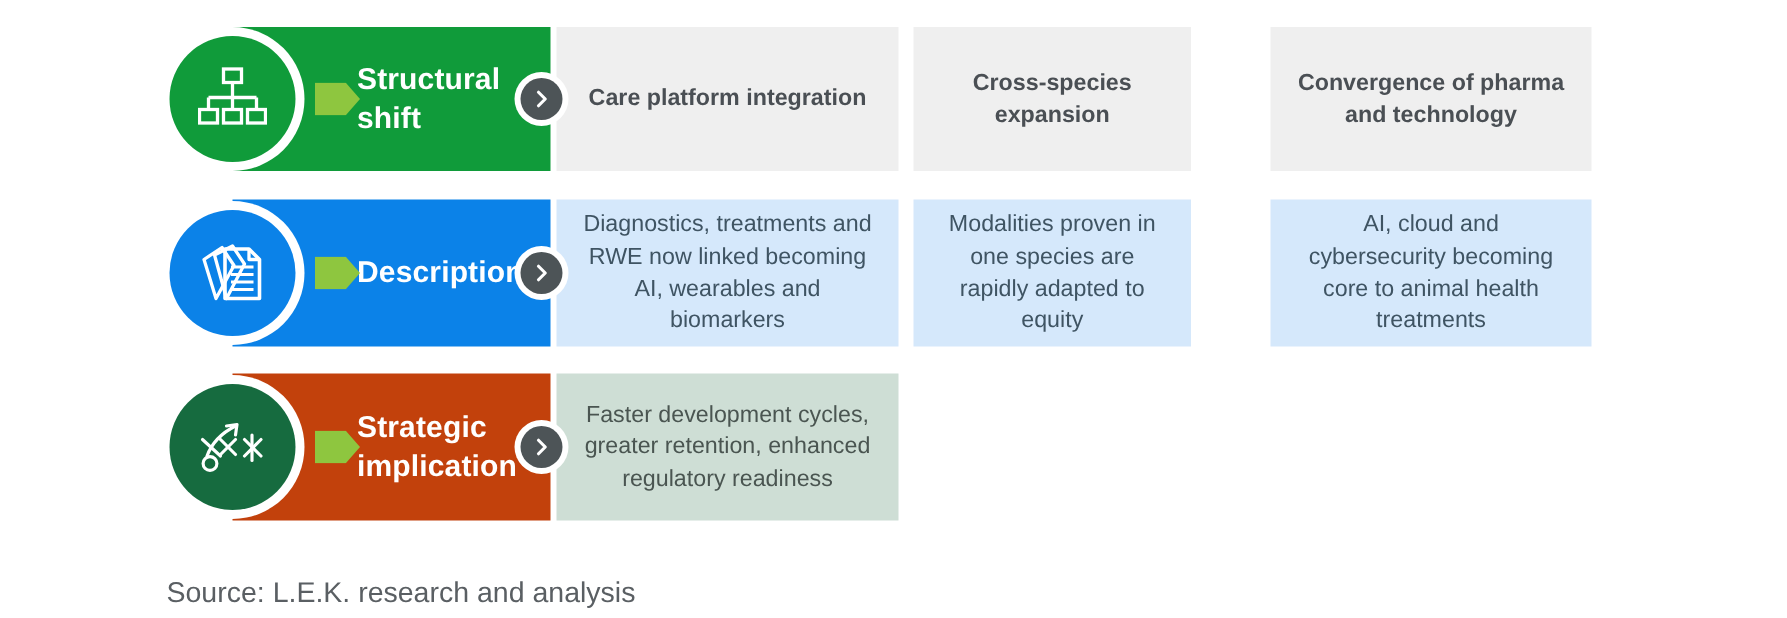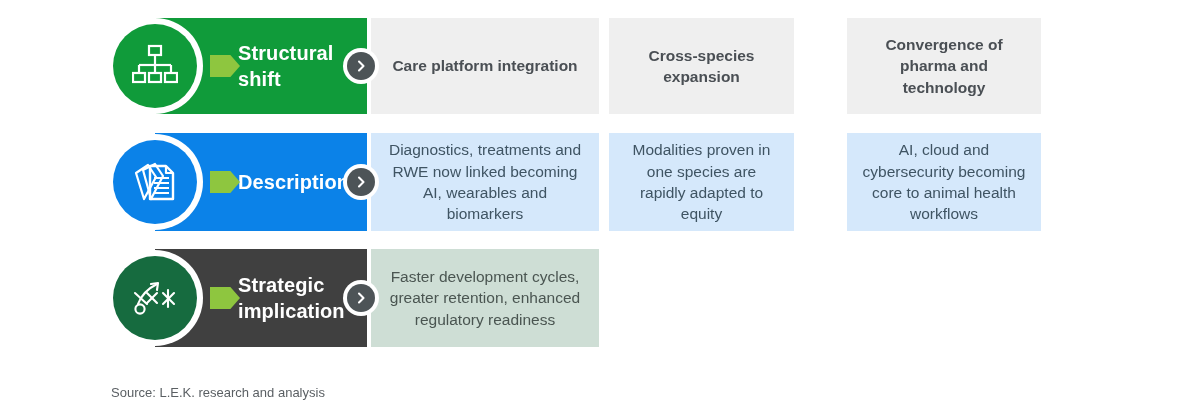--- a/index.html
+++ b/index.html
@@ -130,47 +130,47 @@
     box-sizing: border-box;
     padding: 6px 14px;
   }
   .cell-text {
     font-size: 15.5px;
     line-height: 1.38;
     color: #4a4f54;
   }
   .cell.c1 { left: 371px; width: 228px; }
   .cell.c2 { left: 609px; width: 185px; }
-  .cell.c3 { left: 847px; width: 194px; padding-left: 14px; }
+  .cell.c3 { left: 847px; width: 214px; padding-left: 14px; }
 
   
   .row.r1 { top: 18px; height: 96px; }
   .row.r1 .label-band { background: #109b3a; }
   .row.r1 .badge-disc { background: #109b3a; }
   .row.r1 .cell { background: #efefef; }
   .row.r1 .cell-text { font-weight: bold; color: #4a4f54; }
 
   .row.r2 { top: 133px; height: 98px; }
   .row.r2 .label-band { background: #0b82e8; }
   .row.r2 .badge-disc { background: #0b82e8; }
   .row.r2 .cell { background: #d5e8fb; }
   .row.r2 .cell-text { color: #3f5463; }
 
   .row.r3 { top: 249px; height: 98px; }
-  .row.r3 .label-band { background: #404040; }
+  .row.r3 .label-band { background: #c2410c; }
   .row.r3 .badge-disc { background: #166b3f; }
   .row.r3 .cell { background: #ceded5; }
   .row.r3 .cell-text { color: #4a5551; }
 
   
   .source {
     position: absolute;
     left: 111px;
     top: 385px;
-    font-size: 13px;
+    font-size: 19px;
     color: #5a5f63;
   }
 </style>
 </head>
 <body>
 
 <div id="infographic">
 
   <div class="row r1">
 
@@ -244,21 +244,21 @@
       </div>
     </div>
 
     <div class="cell c1">
       <div class="cell-text">Diagnostics, treatments and RWE now linked becoming AI, wearables and biomarkers</div>
     </div>
     <div class="cell c2">
       <div class="cell-text">Modalities proven in one species are rapidly adapted to equity</div>
     </div>
     <div class="cell c3">
-      <div class="cell-text">AI, cloud and cybersecurity becoming core to animal health workflows</div>
+      <div class="cell-text">AI, cloud and cybersecurity becoming core to animal health treatments</div>
     </div>
   </div>
 
   <div class="row r3">
 
     <div class="label-band">
       <div class="badge-wrap">
         <div class="badge-ring"></div>
         <div class="badge-disc">
           <svg width="48" height="44" viewBox="0 0 48 44">

